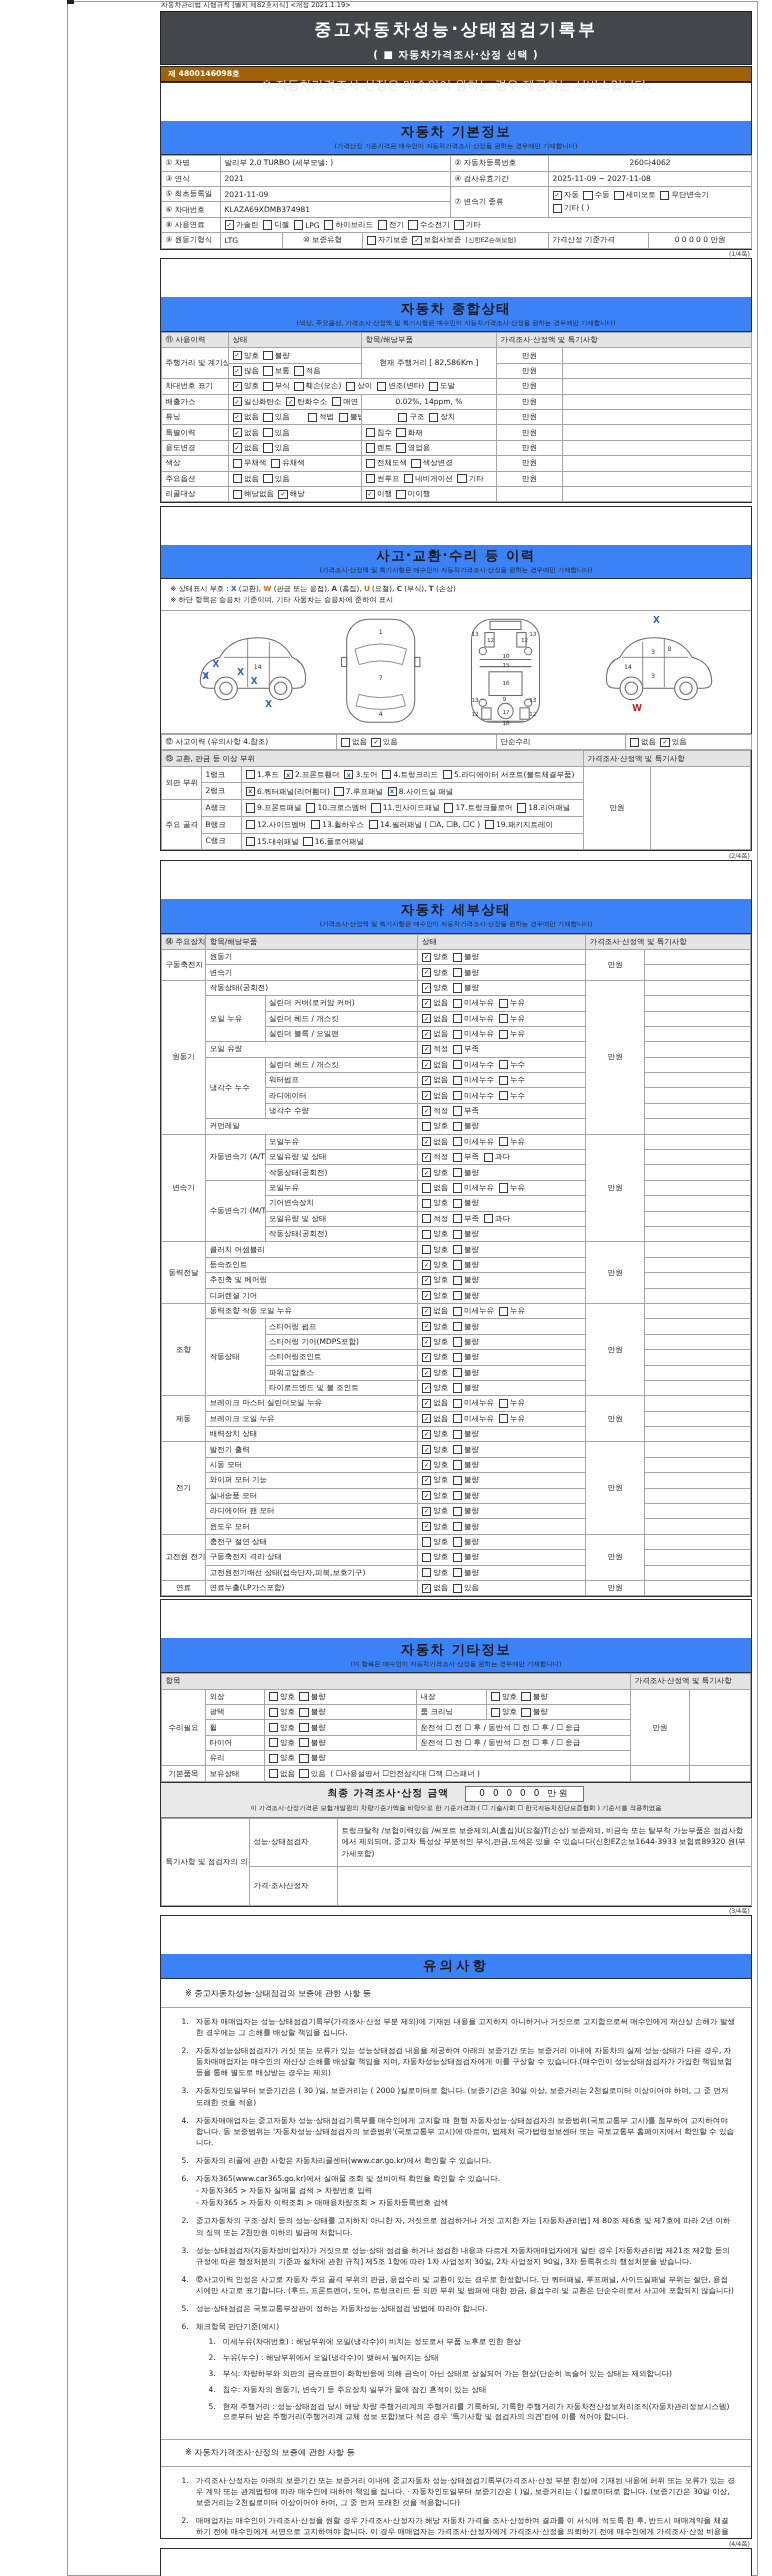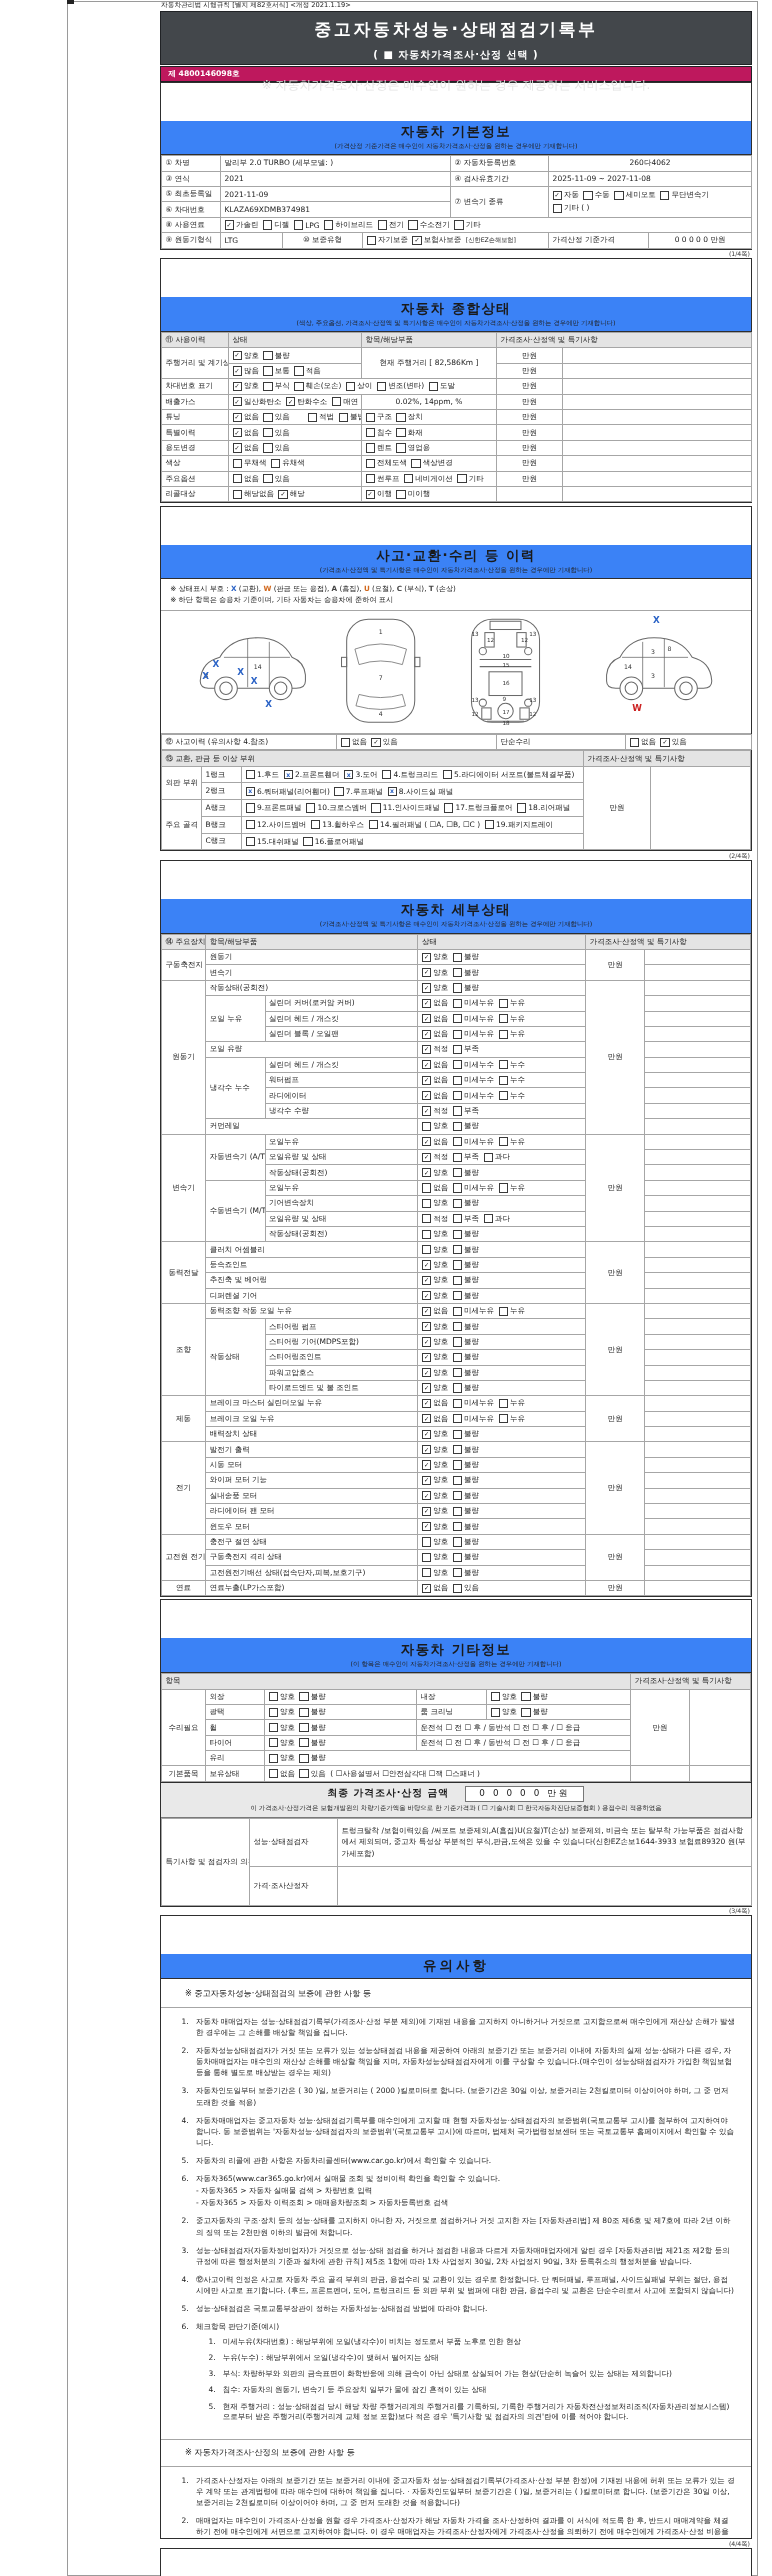--- a/index.html
+++ b/index.html
@@ -6,21 +6,21 @@
   body{width:773px;height:2576px;background:#fff;position:relative;overflow:hidden;
        font-family:"DejaVu Sans","Liberation Sans",sans-serif;color:#1a1a1a;font-size:7.7px;}
   .page-frame{position:absolute;left:67px;top:1px;width:689px;height:2573px;border:0.5px solid #9a9a9a;}
   .corner{position:absolute;left:67px;top:0;width:7.2px;height:4.1px;background:#222;}
   .doc{position:absolute;left:160px;top:0;width:592px;}
   .topnote{font-size:6.7px;color:#222;padding:0.5px 0 1.5px 1px;}
   .hdr{background:#43474b;color:#fff;text-align:center;border:0.5px solid #202225;height:52px;}
   .hdr .t1{font-size:17px;font-weight:bold;letter-spacing:2.6px;padding-top:5.7px;}
   .hdr .t2{font-size:10px;font-weight:bold;margin-top:7px;letter-spacing:1px;}
   .hdr .t3{font-size:12px;color:#e4e4e4;margin-top:15px;text-align:center;}
-  .docno{background:#be185d;color:#fff;font-size:7.7px;font-weight:bold;padding:1.5px 0 2.1px 7.2px;border:0.5px solid #202225;margin-top:1px;}
+  .docno{background:#a16207;color:#fff;font-size:7.7px;font-weight:bold;padding:1.5px 0 2.1px 7.2px;border:0.5px solid #202225;margin-top:1px;}
   .block{border:1.5px solid #2e2e2e;background:#fff;}
   .band{background:#3b82f6;text-align:center;padding:2.6px 0 3.1px;border-bottom:1px solid #2e2e2e;margin-top:38px;}
   .band .bt{font-size:13.4px;font-weight:bold;letter-spacing:1.5px;}
   .band .bs{font-size:6.4px;margin-top:1px;color:#222;}
   .mark{text-align:right;font-size:6.2px;color:#333;padding:0.5px 2.1px 0.5px 0;height:7.7px;}
   table.ftab{border-collapse:collapse;width:100%;table-layout:fixed;}
   .ftab td,.ftab th{border:0.5px solid #a6a6a6;font-size:7.5px;padding:1px 3.6px;vertical-align:middle;
        overflow:hidden;white-space:nowrap;height:12.4px;}
   .ftab th{background:#e4e4e4;font-weight:normal;text-align:left;}
   .lab{background:#fff;}
@@ -266,21 +266,21 @@
               </span><span class="cb">
                 <span class="box"></span>
                 <span class="cbl">있음</span>
               </span><span style="display: inline-block; width: 13.4px;"></span><span class="cb">
                 <span class="box"></span>
                 <span class="cbl">적법</span>
               </span><span class="cb">
                 <span class="box"></span>
                 <span class="cbl">불법</span>
               </span></td>
-            <td style="text-align: left;"><span class="cb">
+            <td style="text-align: center;"><span class="cb">
                 <span class="box"></span>
                 <span class="cbl">구조</span>
               </span><span class="cb">
                 <span class="box"></span>
                 <span class="cbl">장치</span>
               </span></td>
             <td class="pc">만원</td>
             <td></td>
           </tr>
           <tr>
@@ -1278,21 +1278,21 @@
                 <span class="cbl">있음</span>
               </span><span>( ☐사용설명서 ☐안전삼각대 ☐잭 ☐스패너 )</span></td>
             <td></td>
             <td></td>
           </tr>
         </tbody>
     </table>
     <div class="fband">
       <span class="fl">최종 가격조사·산정 금액</span>
       <span class="fv">0  0  0  0  0 만원</span>
-      <div class="fn">이 가격조사·산정가격은 보험개발원의 차량기준가액을 바탕으로 한 기준가격과 ( ☐ 기술사회 ☐ 한국자동차진단보증협회 ) 용접수리 적용하였음</div>
+      <div class="fn">이 가격조사·산정가격은 보험개발원의 차량기준가액을 바탕으로 한 기준가격과 ( ☐ 기술사회 ☐ 한국자동차진단보증협회 ) 기준서를 적용하였음</div>
     </div>
     <table class="ftab">
       <colgroup>
           <col style="width:88px">
           <col style="width:88px">
           <col style="width:414px">
         </colgroup>
       <tbody>
           <tr>
         <td class="lab wrap" rowspan="2">특기사항 및

